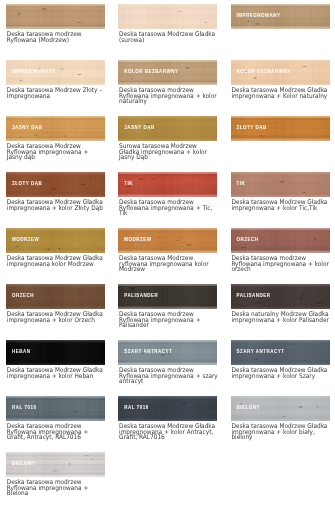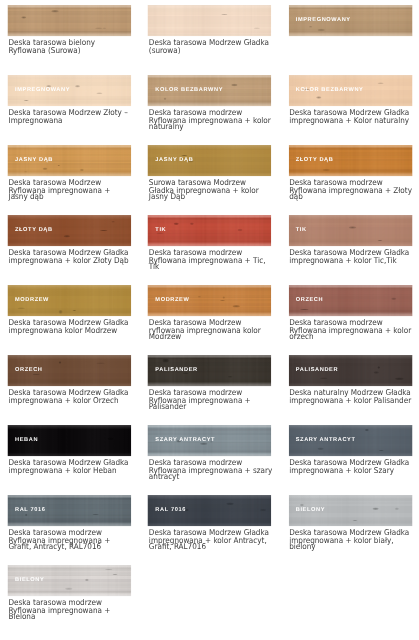--- a/index.html
+++ b/index.html
@@ -40,21 +40,21 @@
 
 <div class="grid" id="grid">
     <div class="cell">
       <div class="swatch">
         <div class="tex" style="background: linear-gradient(to right, rgba(255, 255, 255, 0.004) 0px, rgba(255, 255, 255, 0.004) 0.77px, rgba(0, 0, 0, 0.008) 0.77px, rgba(0, 0, 0, 0.008) 2.54px, rgba(255, 255, 255, 0.008) 2.54px, rgba(255, 255, 255, 0.008) 4.97px, rgba(0, 0, 0, 0.01) 4.97px, rgba(0, 0, 0, 0.01) 7.19px, rgba(255, 255, 255, 0.004) 7.19px, rgba(255, 255, 255, 0.004) 8.85px, rgba(255, 255, 255, 0.004) 8.85px, rgba(255, 255, 255, 0.004) 9.72px, rgba(0, 0, 0, 0.008) 9.72px, rgba(0, 0, 0, 0.008) 10.81px, rgba(0, 0, 0, 0.016) 10.81px, rgba(0, 0, 0, 0.016) 12.37px, rgba(0, 0, 0, 0.008) 12.37px, rgba(0, 0, 0, 0.008) 14.81px, rgba(255, 255, 255, 0.004) 14.81px, rgba(255, 255, 255, 0.004) 16.05px, rgba(0, 0, 0, 0.004) 16.05px, rgba(0, 0, 0, 0.004) 17.92px, rgba(255, 255, 255, 0.004) 17.92px, rgba(255, 255, 255, 0.004) 19.54px, rgba(255, 255, 255, 0.01) 19.54px, rgba(255, 255, 255, 0.01) 21.78px, rgba(0, 0, 0, 0.004) 21.78px, rgba(0, 0, 0, 0.004) 23.96px, rgba(255, 255, 255, 0.008) 23.96px, rgba(255, 255, 255, 0.008) 25.03px, rgba(255, 255, 255, 0.004) 25.03px, rgba(255, 255, 255, 0.004) 25.87px, rgba(255, 255, 255, 0.01) 25.87px, rgba(255, 255, 255, 0.01) 27.42px, rgba(0, 0, 0, 0.01) 27.42px, rgba(0, 0, 0, 0.01) 28.77px, rgba(255, 255, 255, 0.004) 28.77px, rgba(255, 255, 255, 0.004) 30.34px, rgba(0, 0, 0, 0.004) 30.34px, rgba(0, 0, 0, 0.004) 32.71px, rgba(0, 0, 0, 0.004) 32.71px, rgba(0, 0, 0, 0.004) 34.5px, rgba(255, 255, 255, 0.008) 34.5px, rgba(255, 255, 255, 0.008) 36.04px, rgba(255, 255, 255, 0.008) 36.04px, rgba(255, 255, 255, 0.008) 38.42px, rgba(0, 0, 0, 0.01) 38.42px, rgba(0, 0, 0, 0.01) 40.13px, rgba(0, 0, 0, 0.01) 40.13px, rgba(0, 0, 0, 0.01) 41.37px, rgba(255, 255, 255, 0.01) 41.37px, rgba(255, 255, 255, 0.01) 42.57px, rgba(255, 255, 255, 0.01) 42.57px, rgba(255, 255, 255, 0.01) 44.92px, rgba(0, 0, 0, 0.01) 44.92px, rgba(0, 0, 0, 0.01) 45.66px, rgba(255, 255, 255, 0.016) 45.66px, rgba(255, 255, 255, 0.016) 46.64px, rgba(0, 0, 0, 0) 46.64px, rgba(0, 0, 0, 0) 47.8px, rgba(0, 0, 0, 0.008) 47.8px, rgba(0, 0, 0, 0.008) 48.66px, rgba(255, 255, 255, 0.01) 48.66px, rgba(255, 255, 255, 0.01) 50.4px, rgba(0, 0, 0, 0) 50.4px, rgba(0, 0, 0, 0) 51.25px, rgba(255, 255, 255, 0.004) 51.25px, rgba(255, 255, 255, 0.004) 53.75px, rgba(0, 0, 0, 0.004) 53.75px, rgba(0, 0, 0, 0.004) 55.95px, rgba(0, 0, 0, 0.01) 55.95px, rgba(0, 0, 0, 0.01) 57.06px, rgba(0, 0, 0, 0.008) 57.06px, rgba(0, 0, 0, 0.008) 58.47px, rgba(255, 255, 255, 0.01) 58.47px, rgba(255, 255, 255, 0.01) 59.31px, rgba(255, 255, 255, 0.01) 59.31px, rgba(255, 255, 255, 0.01) 61.6px, rgba(0, 0, 0, 0.008) 61.6px, rgba(0, 0, 0, 0.008) 64.01px, rgba(255, 255, 255, 0.008) 64.01px, rgba(255, 255, 255, 0.008) 65.21px, rgba(255, 255, 255, 0.008) 65.21px, rgba(255, 255, 255, 0.008) 67.22px, rgba(255, 255, 255, 0.004) 67.22px, rgba(255, 255, 255, 0.004) 69.25px, rgba(0, 0, 0, 0) 69.25px, rgba(0, 0, 0, 0) 71.53px, rgba(0, 0, 0, 0.008) 71.53px, rgba(0, 0, 0, 0.008) 72.99px, rgba(255, 255, 255, 0.004) 72.99px, rgba(255, 255, 255, 0.004) 73.66px, rgba(0, 0, 0, 0.01) 73.66px, rgba(0, 0, 0, 0.01) 76px, rgba(0, 0, 0, 0.004) 76px, rgba(0, 0, 0, 0.004) 76.71px, rgba(255, 255, 255, 0) 76.71px, rgba(255, 255, 255, 0) 77.43px, rgba(0, 0, 0, 0.004) 77.43px, rgba(0, 0, 0, 0.004) 79.31px, rgba(0, 0, 0, 0.008) 79.31px, rgba(0, 0, 0, 0.008) 80.14px, rgba(255, 255, 255, 0.004) 80.14px, rgba(255, 255, 255, 0.004) 81.53px, rgba(255, 255, 255, 0.008) 81.53px, rgba(255, 255, 255, 0.008) 83.04px, rgba(255, 255, 255, 0.004) 83.04px, rgba(255, 255, 255, 0.004) 84.97px, rgba(0, 0, 0, 0.016) 84.97px, rgba(0, 0, 0, 0.016) 85.58px, rgba(255, 255, 255, 0.01) 85.58px, rgba(255, 255, 255, 0.01) 87.71px, rgba(255, 255, 255, 0.004) 87.71px, rgba(255, 255, 255, 0.004) 89.96px, rgba(0, 0, 0, 0.01) 89.96px, rgba(0, 0, 0, 0.01) 92.17px, rgba(0, 0, 0, 0.008) 92.17px, rgba(0, 0, 0, 0.008) 94.23px, rgba(0, 0, 0, 0.01) 94.23px, rgba(0, 0, 0, 0.01) 95.61px, rgba(255, 255, 255, 0.016) 95.61px, rgba(255, 255, 255, 0.016) 97.92px, rgba(255, 255, 255, 0.01) 97.92px, rgba(255, 255, 255, 0.01) 99.32px), linear-gradient(to right, rgba(0, 0, 0, 0.027) 0%, rgba(255, 255, 255, 0.03) 20%, rgba(0, 0, 0, 0.024) 46%, rgba(255, 255, 255, 0.03) 70%, rgba(0, 0, 0, 0.02) 100%), linear-gradient(rgba(255, 255, 255, 0.34) 0px, rgba(255, 255, 255, 0.3) 1.3px, rgba(0, 0, 0, 0.06) 2.6px, rgba(0, 0, 0, 0.02) 4.2px, rgba(0, 0, 0, 0) 9px, rgba(0, 0, 0, 0.03) 19px, rgba(0, 0, 0, 0.09) 21.6px, rgba(255, 255, 255, 0.2) 23.2px, rgba(255, 255, 255, 0.34) 24.6px, rgba(255, 255, 255, 0.22) 25.9px), linear-gradient(rgb(192, 154, 114) 0px, rgb(192, 154, 114) 2.01px, rgb(192, 154, 114) 2.01px, rgb(192, 154, 114) 2.83px, rgb(198, 159, 117) 2.83px, rgb(198, 159, 117) 5.17px, rgb(189, 152, 112) 5.17px, rgb(189, 152, 112) 6.39px, rgb(186, 150, 111) 6.39px, rgb(186, 150, 111) 8.08px, rgb(191, 153, 113) 8.08px, rgb(191, 153, 113) 9.66px, rgb(189, 152, 112) 9.66px, rgb(189, 152, 112) 12.1px, rgb(188, 151, 112) 12.1px, rgb(188, 151, 112) 14.32px, rgb(195, 157, 116) 14.32px, rgb(195, 157, 116) 15.7px, rgb(195, 157, 116) 15.7px, rgb(195, 157, 116) 17.61px, rgb(196, 157, 116) 17.61px, rgb(196, 157, 116) 18.55px, rgb(194, 156, 115) 18.55px, rgb(194, 156, 115) 20.06px, rgb(197, 158, 117) 20.06px, rgb(197, 158, 117) 21.04px, rgb(188, 151, 112) 21.04px, rgb(188, 151, 112) 23.11px, rgb(190, 153, 113) 23.11px, rgb(190, 153, 113) 24.83px, rgb(192, 154, 114) 24.83px, rgb(192, 154, 114) 26.07px);"></div>
         <div style="position: absolute; pointer-events: none; border-radius: 50%; left: 34.7px; top: 4.7px; width: 6.3px; height: 2.3px; background: radial-gradient(rgb(119, 95, 71) 0%, rgb(154, 123, 91) 55%, rgba(0, 0, 0, 0) 100%); opacity: 0.82;"></div>
         <div style="position: absolute; pointer-events: none; border-radius: 50%; left: 70px; top: 18.3px; width: 5.5px; height: 1.4px; background: radial-gradient(rgb(119, 95, 71) 0%, rgb(154, 123, 91) 55%, rgba(0, 0, 0, 0) 100%); opacity: 0.6;"></div>
         <div style="position: absolute; pointer-events: none; border-radius: 50%; left: 10.6px; top: 9.6px; width: 4.2px; height: 1.9px; background: radial-gradient(rgb(119, 95, 71) 0%, rgb(154, 123, 91) 55%, rgba(0, 0, 0, 0) 100%); opacity: 0.82;"></div>
         <div style="position: absolute; pointer-events: none; border-radius: 50%; left: 75.7px; top: 18.1px; width: 3.4px; height: 1.1px; background: radial-gradient(rgb(119, 95, 71) 0%, rgb(154, 123, 91) 55%, rgba(0, 0, 0, 0) 100%); opacity: 0.49;"></div>
       </div>
-      <div class="cap">Deska tarasowa bielony Ryflowana (Surowa)</div>
+      <div class="cap">Deska tarasowa modrzew Ryflowana (Modrzew)</div>
     </div>
     <div class="cell">
       <div class="swatch">
         <div class="tex" style="background: linear-gradient(to right, rgba(255, 255, 255, 0.008) 0px, rgba(255, 255, 255, 0.008) 1.09px, rgba(0, 0, 0, 0) 1.09px, rgba(0, 0, 0, 0) 2.29px, rgba(255, 255, 255, 0.008) 2.29px, rgba(255, 255, 255, 0.008) 3.77px, rgba(255, 255, 255, 0.008) 3.77px, rgba(255, 255, 255, 0.008) 4.78px, rgba(0, 0, 0, 0.008) 4.78px, rgba(0, 0, 0, 0.008) 7.14px, rgba(255, 255, 255, 0) 7.14px, rgba(255, 255, 255, 0) 8.69px, rgba(255, 255, 255, 0.004) 8.69px, rgba(255, 255, 255, 0.004) 10.75px, rgba(255, 255, 255, 0.004) 10.75px, rgba(255, 255, 255, 0.004) 13px, rgba(0, 0, 0, 0.008) 13px, rgba(0, 0, 0, 0.008) 14.47px, rgba(255, 255, 255, 0.008) 14.47px, rgba(255, 255, 255, 0.008) 16.59px, rgba(255, 255, 255, 0) 16.59px, rgba(255, 255, 255, 0) 17.85px, rgba(0, 0, 0, 0.004) 17.85px, rgba(0, 0, 0, 0.004) 20.19px, rgba(255, 255, 255, 0) 20.19px, rgba(255, 255, 255, 0) 20.69px, rgba(0, 0, 0, 0) 20.69px, rgba(0, 0, 0, 0) 21.75px, rgba(0, 0, 0, 0.008) 21.75px, rgba(0, 0, 0, 0.008) 23.29px, rgba(255, 255, 255, 0) 23.29px, rgba(255, 255, 255, 0) 25.27px, rgba(255, 255, 255, 0.008) 25.27px, rgba(255, 255, 255, 0.008) 27.27px, rgba(255, 255, 255, 0.004) 27.27px, rgba(255, 255, 255, 0.004) 28.85px, rgba(0, 0, 0, 0.008) 28.85px, rgba(0, 0, 0, 0.008) 30.76px, rgba(0, 0, 0, 0.008) 30.76px, rgba(0, 0, 0, 0.008) 31.66px, rgba(0, 0, 0, 0.004) 31.66px, rgba(0, 0, 0, 0.004) 33.14px, rgba(255, 255, 255, 0) 33.14px, rgba(255, 255, 255, 0) 35.11px, rgba(0, 0, 0, 0.004) 35.11px, rgba(0, 0, 0, 0.004) 37.47px, rgba(255, 255, 255, 0.008) 37.47px, rgba(255, 255, 255, 0.008) 38.64px, rgba(255, 255, 255, 0) 38.64px, rgba(255, 255, 255, 0) 39.58px, rgba(255, 255, 255, 0) 39.58px, rgba(255, 255, 255, 0) 40.55px, rgba(0, 0, 0, 0.004) 40.55px, rgba(0, 0, 0, 0.004) 41.33px, rgba(255, 255, 255, 0.008) 41.33px, rgba(255, 255, 255, 0.008) 42.85px, rgba(255, 255, 255, 0.004) 42.85px, rgba(255, 255, 255, 0.004) 43.5px, rgba(0, 0, 0, 0.008) 43.5px, rgba(0, 0, 0, 0.008) 45.29px, rgba(255, 255, 255, 0) 45.29px, rgba(255, 255, 255, 0) 46.88px, rgba(0, 0, 0, 0.004) 46.88px, rgba(0, 0, 0, 0.004) 49.21px, rgba(0, 0, 0, 0.008) 49.21px, rgba(0, 0, 0, 0.008) 50.29px, rgba(0, 0, 0, 0.004) 50.29px, rgba(0, 0, 0, 0.004) 51.48px, rgba(255, 255, 255, 0.004) 51.48px, rgba(255, 255, 255, 0.004) 52.82px, rgba(255, 255, 255, 0) 52.82px, rgba(255, 255, 255, 0) 53.6px, rgba(255, 255, 255, 0.004) 53.6px, rgba(255, 255, 255, 0.004) 55.9px, rgba(255, 255, 255, 0.004) 55.9px, rgba(255, 255, 255, 0.004) 57.63px, rgba(255, 255, 255, 0) 57.63px, rgba(255, 255, 255, 0) 58.27px, rgba(0, 0, 0, 0.008) 58.27px, rgba(0, 0, 0, 0.008) 58.89px, rgba(255, 255, 255, 0.004) 58.89px, rgba(255, 255, 255, 0.004) 60.21px, rgba(255, 255, 255, 0.004) 60.21px, rgba(255, 255, 255, 0.004) 61.45px, rgba(255, 255, 255, 0.008) 61.45px, rgba(255, 255, 255, 0.008) 63.66px, rgba(0, 0, 0, 0.004) 63.66px, rgba(0, 0, 0, 0.004) 64.97px, rgba(0, 0, 0, 0.004) 64.97px, rgba(0, 0, 0, 0.004) 67.24px, rgba(255, 255, 255, 0.008) 67.24px, rgba(255, 255, 255, 0.008) 69.34px, rgba(255, 255, 255, 0.004) 69.34px, rgba(255, 255, 255, 0.004) 70.45px, rgba(0, 0, 0, 0.004) 70.45px, rgba(0, 0, 0, 0.004) 70.96px, rgba(0, 0, 0, 0.004) 70.96px, rgba(0, 0, 0, 0.004) 72.2px, rgba(0, 0, 0, 0.008) 72.2px, rgba(0, 0, 0, 0.008) 73.12px, rgba(255, 255, 255, 0.008) 73.12px, rgba(255, 255, 255, 0.008) 75.53px, rgba(255, 255, 255, 0.004) 75.53px, rgba(255, 255, 255, 0.004) 76.89px, rgba(0, 0, 0, 0.004) 76.89px, rgba(0, 0, 0, 0.004) 79.27px, rgba(255, 255, 255, 0.004) 79.27px, rgba(255, 255, 255, 0.004) 79.95px, rgba(255, 255, 255, 0.004) 79.95px, rgba(255, 255, 255, 0.004) 82.05px, rgba(0, 0, 0, 0.008) 82.05px, rgba(0, 0, 0, 0.008) 83.45px, rgba(255, 255, 255, 0.008) 83.45px, rgba(255, 255, 255, 0.008) 84.55px, rgba(255, 255, 255, 0.008) 84.55px, rgba(255, 255, 255, 0.008) 85.19px, rgba(0, 0, 0, 0.008) 85.19px, rgba(0, 0, 0, 0.008) 86.24px, rgba(0, 0, 0, 0) 86.24px, rgba(0, 0, 0, 0) 87.77px, rgba(0, 0, 0, 0.004) 87.77px, rgba(0, 0, 0, 0.004) 90.24px, rgba(255, 255, 255, 0.004) 90.24px, rgba(255, 255, 255, 0.004) 90.83px, rgba(255, 255, 255, 0.004) 90.83px, rgba(255, 255, 255, 0.004) 92.05px, rgba(255, 255, 255, 0.008) 92.05px, rgba(255, 255, 255, 0.008) 92.97px, rgba(255, 255, 255, 0.004) 92.97px, rgba(255, 255, 255, 0.004) 94.33px, rgba(255, 255, 255, 0.004) 94.33px, rgba(255, 255, 255, 0.004) 96.29px, rgba(255, 255, 255, 0.004) 96.29px, rgba(255, 255, 255, 0.004) 97px, rgba(0, 0, 0, 0.008) 97px, rgba(0, 0, 0, 0.008) 98.38px, rgba(0, 0, 0, 0.004) 98.38px, rgba(0, 0, 0, 0.004) 99.89px), linear-gradient(to right, rgba(0, 0, 0, 0.027) 0%, rgba(255, 255, 255, 0.03) 20%, rgba(0, 0, 0, 0.024) 46%, rgba(255, 255, 255, 0.03) 70%, rgba(0, 0, 0, 0.02) 100%), linear-gradient(rgba(255, 255, 255, 0.22) 0px, rgba(255, 255, 255, 0.1) 1.4px, rgba(255, 255, 255, 0) 3.4px, rgba(0, 0, 0, 0) 18px, rgba(0, 0, 0, 0.04) 22px, rgba(255, 255, 255, 0.08) 24.2px, rgba(255, 255, 255, 0.16) 25.9px), linear-gradient(rgb(241, 217, 195) 0px, rgb(241, 217, 195) 1.11px, rgb(245, 220, 198) 1.11px, rgb(245, 220, 198) 2.53px, rgb(242, 218, 196) 2.53px, rgb(242, 218, 196) 5.55px, rgb(244, 219, 197) 5.55px, rgb(244, 219, 197) 7.99px, rgb(248, 222, 200) 7.99px, rgb(248, 222, 200) 9.17px, rgb(242, 217, 196) 9.17px, rgb(242, 217, 196) 12.11px, rgb(243, 218, 196) 12.11px, rgb(243, 218, 196) 13.31px, rgb(242, 218, 196) 13.31px, rgb(242, 218, 196) 15.53px, rgb(244, 219, 197) 15.53px, rgb(244, 219, 197) 17.51px, rgb(248, 223, 201) 17.51px, rgb(248, 223, 201) 20.54px, rgb(249, 223, 201) 20.54px, rgb(249, 223, 201) 22.98px, rgb(241, 217, 195) 22.98px, rgb(241, 217, 195) 24.97px, rgb(243, 218, 196) 24.97px, rgb(243, 218, 196) 27.92px);"></div>
         <div style="position: absolute; pointer-events: none; border-radius: 50%; left: 85.1px; top: 18.4px; width: 4.4px; height: 1.3px; background: radial-gradient(rgb(152, 136, 123) 0%, rgb(196, 176, 158) 55%, rgba(0, 0, 0, 0) 100%); opacity: 0.53;"></div>
         <div style="position: absolute; pointer-events: none; border-radius: 50%; left: 58.8px; top: 7.3px; width: 4.6px; height: 0.9px; background: radial-gradient(rgb(152, 136, 123) 0%, rgb(196, 176, 158) 55%, rgba(0, 0, 0, 0) 100%); opacity: 0.6;"></div>
       </div>
       <div class="cap">Deska tarasowa Modrzew Gładka (surowa)</div>
     </div>
     <div class="cell">
@@ -116,21 +116,20 @@
       </div>
       <div class="cap">Surowa tarasowa Modrzew Gładka impregnowana + kolor Jasny Dąb</div>
     </div>
     <div class="cell">
       <div class="swatch">
         <div class="tex" style="background: linear-gradient(to right, rgba(0, 0, 0, 0.008) 0px, rgba(0, 0, 0, 0.008) 0.69px, rgba(0, 0, 0, 0.004) 0.69px, rgba(0, 0, 0, 0.004) 1.75px, rgba(0, 0, 0, 0.004) 1.75px, rgba(0, 0, 0, 0.004) 2.31px, rgba(255, 255, 255, 0.008) 2.31px, rgba(255, 255, 255, 0.008) 3.51px, rgba(0, 0, 0, 0.01) 3.51px, rgba(0, 0, 0, 0.01) 5.94px, rgba(255, 255, 255, 0.016) 5.94px, rgba(255, 255, 255, 0.016) 7.23px, rgba(255, 255, 255, 0.004) 7.23px, rgba(255, 255, 255, 0.004) 8.87px, rgba(0, 0, 0, 0.01) 8.87px, rgba(0, 0, 0, 0.01) 9.53px, rgba(0, 0, 0, 0.01) 9.53px, rgba(0, 0, 0, 0.01) 11.71px, rgba(255, 255, 255, 0.004) 11.71px, rgba(255, 255, 255, 0.004) 12.86px, rgba(255, 255, 255, 0.008) 12.86px, rgba(255, 255, 255, 0.008) 14.6px, rgba(255, 255, 255, 0) 14.6px, rgba(255, 255, 255, 0) 16.92px, rgba(255, 255, 255, 0.004) 16.92px, rgba(255, 255, 255, 0.004) 19.32px, rgba(0, 0, 0, 0) 19.32px, rgba(0, 0, 0, 0) 20.88px, rgba(0, 0, 0, 0.01) 20.88px, rgba(0, 0, 0, 0.01) 21.69px, rgba(255, 255, 255, 0) 21.69px, rgba(255, 255, 255, 0) 22.8px, rgba(255, 255, 255, 0.016) 22.8px, rgba(255, 255, 255, 0.016) 24.61px, rgba(255, 255, 255, 0.004) 24.61px, rgba(255, 255, 255, 0.004) 25.67px, rgba(255, 255, 255, 0.004) 25.67px, rgba(255, 255, 255, 0.004) 26.36px, rgba(0, 0, 0, 0.004) 26.36px, rgba(0, 0, 0, 0.004) 27.92px, rgba(255, 255, 255, 0.004) 27.92px, rgba(255, 255, 255, 0.004) 28.63px, rgba(0, 0, 0, 0.008) 28.63px, rgba(0, 0, 0, 0.008) 30.11px, rgba(0, 0, 0, 0.008) 30.11px, rgba(0, 0, 0, 0.008) 32.28px, rgba(0, 0, 0, 0.004) 32.28px, rgba(0, 0, 0, 0.004) 33.79px, rgba(255, 255, 255, 0) 33.79px, rgba(255, 255, 255, 0) 35.94px, rgba(255, 255, 255, 0) 35.94px, rgba(255, 255, 255, 0) 37.05px, rgba(255, 255, 255, 0.004) 37.05px, rgba(255, 255, 255, 0.004) 37.79px, rgba(255, 255, 255, 0.016) 37.79px, rgba(255, 255, 255, 0.016) 38.62px, rgba(255, 255, 255, 0.016) 38.62px, rgba(255, 255, 255, 0.016) 39.62px, rgba(0, 0, 0, 0.008) 39.62px, rgba(0, 0, 0, 0.008) 40.69px, rgba(255, 255, 255, 0.008) 40.69px, rgba(255, 255, 255, 0.008) 41.66px, rgba(0, 0, 0, 0.008) 41.66px, rgba(0, 0, 0, 0.008) 43.26px, rgba(255, 255, 255, 0.004) 43.26px, rgba(255, 255, 255, 0.004) 44.63px, rgba(255, 255, 255, 0.008) 44.63px, rgba(255, 255, 255, 0.008) 46.99px, rgba(255, 255, 255, 0.016) 46.99px, rgba(255, 255, 255, 0.016) 48.92px, rgba(0, 0, 0, 0.008) 48.92px, rgba(0, 0, 0, 0.008) 49.59px, rgba(255, 255, 255, 0.004) 49.59px, rgba(255, 255, 255, 0.004) 50.74px, rgba(0, 0, 0, 0.01) 50.74px, rgba(0, 0, 0, 0.01) 51.78px, rgba(0, 0, 0, 0.016) 51.78px, rgba(0, 0, 0, 0.016) 53.63px, rgba(0, 0, 0, 0.008) 53.63px, rgba(0, 0, 0, 0.008) 55.51px, rgba(255, 255, 255, 0.01) 55.51px, rgba(255, 255, 255, 0.01) 57.91px, rgba(0, 0, 0, 0.004) 57.91px, rgba(0, 0, 0, 0.004) 59.87px, rgba(0, 0, 0, 0.016) 59.87px, rgba(0, 0, 0, 0.016) 61.99px, rgba(0, 0, 0, 0.01) 61.99px, rgba(0, 0, 0, 0.01) 64.31px, rgba(0, 0, 0, 0.004) 64.31px, rgba(0, 0, 0, 0.004) 66.02px, rgba(255, 255, 255, 0.004) 66.02px, rgba(255, 255, 255, 0.004) 68.25px, rgba(255, 255, 255, 0.008) 68.25px, rgba(255, 255, 255, 0.008) 69.35px, rgba(255, 255, 255, 0.004) 69.35px, rgba(255, 255, 255, 0.004) 70.05px, rgba(0, 0, 0, 0.01) 70.05px, rgba(0, 0, 0, 0.01) 72.07px, rgba(255, 255, 255, 0.008) 72.07px, rgba(255, 255, 255, 0.008) 73.49px, rgba(255, 255, 255, 0.004) 73.49px, rgba(255, 255, 255, 0.004) 75.81px, rgba(0, 0, 0, 0.004) 75.81px, rgba(0, 0, 0, 0.004) 77.92px, rgba(255, 255, 255, 0.004) 77.92px, rgba(255, 255, 255, 0.004) 79.88px, rgba(0, 0, 0, 0) 79.88px, rgba(0, 0, 0, 0) 81.7px, rgba(255, 255, 255, 0.004) 81.7px, rgba(255, 255, 255, 0.004) 82.65px, rgba(0, 0, 0, 0) 82.65px, rgba(0, 0, 0, 0) 84.8px, rgba(255, 255, 255, 0.01) 84.8px, rgba(255, 255, 255, 0.01) 87.14px, rgba(0, 0, 0, 0.004) 87.14px, rgba(0, 0, 0, 0.004) 87.75px, rgba(255, 255, 255, 0.008) 87.75px, rgba(255, 255, 255, 0.008) 89.72px, rgba(0, 0, 0, 0.008) 89.72px, rgba(0, 0, 0, 0.008) 91.17px, rgba(255, 255, 255, 0.01) 91.17px, rgba(255, 255, 255, 0.01) 91.69px, rgba(0, 0, 0, 0.008) 91.69px, rgba(0, 0, 0, 0.008) 94.19px, rgba(0, 0, 0, 0.016) 94.19px, rgba(0, 0, 0, 0.016) 96.64px, rgba(0, 0, 0, 0.004) 96.64px, rgba(0, 0, 0, 0.004) 99.07px), linear-gradient(to right, rgba(0, 0, 0, 0.027) 0%, rgba(255, 255, 255, 0.03) 20%, rgba(0, 0, 0, 0.024) 46%, rgba(255, 255, 255, 0.03) 70%, rgba(0, 0, 0, 0.02) 100%), linear-gradient(rgba(255, 255, 255, 0.34) 0px, rgba(255, 255, 255, 0.3) 1.3px, rgba(0, 0, 0, 0.06) 2.6px, rgba(0, 0, 0, 0.02) 4.2px, rgba(0, 0, 0, 0) 9px, rgba(0, 0, 0, 0.03) 19px, rgba(0, 0, 0, 0.09) 21.6px, rgba(255, 255, 255, 0.2) 23.2px, rgba(255, 255, 255, 0.34) 24.6px, rgba(255, 255, 255, 0.22) 25.9px), linear-gradient(rgb(206, 129, 51) 0px, rgb(206, 129, 51) 0.74px, rgb(203, 127, 50) 0.74px, rgb(203, 127, 50) 1.95px, rgb(197, 123, 49) 1.95px, rgb(197, 123, 49) 4.2px, rgb(206, 129, 51) 4.2px, rgb(206, 129, 51) 5.79px, rgb(200, 125, 49) 5.79px, rgb(200, 125, 49) 7.84px, rgb(198, 124, 49) 7.84px, rgb(198, 124, 49) 8.75px, rgb(201, 126, 49) 8.75px, rgb(201, 126, 49) 10.32px, rgb(205, 128, 51) 10.32px, rgb(205, 128, 51) 11.11px, rgb(198, 124, 49) 11.11px, rgb(198, 124, 49) 12.56px, rgb(204, 127, 50) 12.56px, rgb(204, 127, 50) 14.37px, rgb(204, 128, 50) 14.37px, rgb(204, 128, 50) 16.37px, rgb(207, 130, 51) 16.37px, rgb(207, 130, 51) 17.75px, rgb(206, 129, 51) 17.75px, rgb(206, 129, 51) 19.41px, rgb(199, 124, 49) 19.41px, rgb(199, 124, 49) 21.07px, rgb(204, 128, 50) 21.07px, rgb(204, 128, 50) 22.17px, rgb(205, 128, 51) 22.17px, rgb(205, 128, 51) 23.69px, rgb(205, 128, 51) 23.69px, rgb(205, 128, 51) 24.42px, rgb(206, 129, 51) 24.42px, rgb(206, 129, 51) 25.28px, rgb(209, 130, 51) 25.28px, rgb(209, 130, 51) 26.43px);"></div>
         <div style="position: absolute; pointer-events: none; border-radius: 50%; left: 8px; top: 10.9px; width: 3.2px; height: 2.1px; background: radial-gradient(rgb(126, 79, 31) 0%, rgb(162, 102, 40) 55%, rgba(0, 0, 0, 0) 100%); opacity: 0.6;"></div>
         <div style="position: absolute; pointer-events: none; border-radius: 50%; left: 27.3px; top: 19.9px; width: 6.2px; height: 2.1px; background: radial-gradient(rgb(126, 79, 31) 0%, rgb(162, 102, 40) 55%, rgba(0, 0, 0, 0) 100%); opacity: 0.51;"></div>
         <div class="badge">ZŁOTY DĄB</div>
       </div>
-      <div class="cap">Deska tarasowa modrzew Ryflowana impregnowana + Złoty dąb</div>
     </div>
     <div class="cell">
       <div class="swatch">
         <div class="tex" style="background: linear-gradient(to right, rgba(255, 255, 255, 0.008) 0px, rgba(255, 255, 255, 0.008) 0.64px, rgba(255, 255, 255, 0) 0.64px, rgba(255, 255, 255, 0) 2.86px, rgba(0, 0, 0, 0.004) 2.86px, rgba(0, 0, 0, 0.004) 4.81px, rgba(0, 0, 0, 0.004) 4.81px, rgba(0, 0, 0, 0.004) 6.27px, rgba(0, 0, 0, 0.004) 6.27px, rgba(0, 0, 0, 0.004) 8.74px, rgba(255, 255, 255, 0) 8.74px, rgba(255, 255, 255, 0) 10.62px, rgba(255, 255, 255, 0.004) 10.62px, rgba(255, 255, 255, 0.004) 11.92px, rgba(255, 255, 255, 0.008) 11.92px, rgba(255, 255, 255, 0.008) 12.64px, rgba(0, 0, 0, 0.008) 12.64px, rgba(0, 0, 0, 0.008) 14.37px, rgba(255, 255, 255, 0.004) 14.37px, rgba(255, 255, 255, 0.004) 15.96px, rgba(0, 0, 0, 0.004) 15.96px, rgba(0, 0, 0, 0.004) 17.7px, rgba(0, 0, 0, 0) 17.7px, rgba(0, 0, 0, 0) 19.67px, rgba(255, 255, 255, 0) 19.67px, rgba(255, 255, 255, 0) 21px, rgba(255, 255, 255, 0.004) 21px, rgba(255, 255, 255, 0.004) 22.73px, rgba(0, 0, 0, 0.004) 22.73px, rgba(0, 0, 0, 0.004) 24.69px, rgba(0, 0, 0, 0.004) 24.69px, rgba(0, 0, 0, 0.004) 26.87px, rgba(255, 255, 255, 0.004) 26.87px, rgba(255, 255, 255, 0.004) 28.22px, rgba(255, 255, 255, 0.004) 28.22px, rgba(255, 255, 255, 0.004) 28.8px, rgba(255, 255, 255, 0.004) 28.8px, rgba(255, 255, 255, 0.004) 29.76px, rgba(255, 255, 255, 0.004) 29.76px, rgba(255, 255, 255, 0.004) 30.29px, rgba(255, 255, 255, 0.008) 30.29px, rgba(255, 255, 255, 0.008) 31.94px, rgba(255, 255, 255, 0.004) 31.94px, rgba(255, 255, 255, 0.004) 34.33px, rgba(0, 0, 0, 0.004) 34.33px, rgba(0, 0, 0, 0.004) 36.52px, rgba(0, 0, 0, 0.004) 36.52px, rgba(0, 0, 0, 0.004) 38.46px, rgba(0, 0, 0, 0.008) 38.46px, rgba(0, 0, 0, 0.008) 39.39px, rgba(255, 255, 255, 0) 39.39px, rgba(255, 255, 255, 0) 40.9px, rgba(0, 0, 0, 0.004) 40.9px, rgba(0, 0, 0, 0.004) 41.78px, rgba(0, 0, 0, 0.008) 41.78px, rgba(0, 0, 0, 0.008) 43.53px, rgba(255, 255, 255, 0) 43.53px, rgba(255, 255, 255, 0) 44.86px, rgba(255, 255, 255, 0) 44.86px, rgba(255, 255, 255, 0) 46.84px, rgba(255, 255, 255, 0.004) 46.84px, rgba(255, 255, 255, 0.004) 47.72px, rgba(0, 0, 0, 0) 47.72px, rgba(0, 0, 0, 0) 48.73px, rgba(255, 255, 255, 0.004) 48.73px, rgba(255, 255, 255, 0.004) 49.51px, rgba(0, 0, 0, 0) 49.51px, rgba(0, 0, 0, 0) 51.55px, rgba(0, 0, 0, 0.004) 51.55px, rgba(0, 0, 0, 0.004) 52.36px, rgba(0, 0, 0, 0.004) 52.36px, rgba(0, 0, 0, 0.004) 54.8px, rgba(0, 0, 0, 0) 54.8px, rgba(0, 0, 0, 0) 56.02px, rgba(0, 0, 0, 0) 56.02px, rgba(0, 0, 0, 0) 57.74px, rgba(255, 255, 255, 0.004) 57.74px, rgba(255, 255, 255, 0.004) 59.12px, rgba(255, 255, 255, 0.008) 59.12px, rgba(255, 255, 255, 0.008) 61.08px, rgba(0, 0, 0, 0.004) 61.08px, rgba(0, 0, 0, 0.004) 62.78px, rgba(255, 255, 255, 0.004) 62.78px, rgba(255, 255, 255, 0.004) 64.48px, rgba(255, 255, 255, 0.008) 64.48px, rgba(255, 255, 255, 0.008) 66.39px, rgba(0, 0, 0, 0.008) 66.39px, rgba(0, 0, 0, 0.008) 68.62px, rgba(255, 255, 255, 0.004) 68.62px, rgba(255, 255, 255, 0.004) 70.1px, rgba(255, 255, 255, 0.008) 70.1px, rgba(255, 255, 255, 0.008) 71.88px, rgba(255, 255, 255, 0.008) 71.88px, rgba(255, 255, 255, 0.008) 73.46px, rgba(255, 255, 255, 0.004) 73.46px, rgba(255, 255, 255, 0.004) 75.4px, rgba(0, 0, 0, 0) 75.4px, rgba(0, 0, 0, 0) 77.02px, rgba(0, 0, 0, 0.004) 77.02px, rgba(0, 0, 0, 0.004) 78.65px, rgba(255, 255, 255, 0) 78.65px, rgba(255, 255, 255, 0) 79.96px, rgba(255, 255, 255, 0.004) 79.96px, rgba(255, 255, 255, 0.004) 81.99px, rgba(0, 0, 0, 0.008) 81.99px, rgba(0, 0, 0, 0.008) 82.85px, rgba(255, 255, 255, 0.008) 82.85px, rgba(255, 255, 255, 0.008) 84.37px, rgba(0, 0, 0, 0.004) 84.37px, rgba(0, 0, 0, 0.004) 85.58px, rgba(0, 0, 0, 0.004) 85.58px, rgba(0, 0, 0, 0.004) 87.44px, rgba(255, 255, 255, 0.004) 87.44px, rgba(255, 255, 255, 0.004) 88.12px, rgba(0, 0, 0, 0) 88.12px, rgba(0, 0, 0, 0) 89.22px, rgba(0, 0, 0, 0.008) 89.22px, rgba(0, 0, 0, 0.008) 90.06px, rgba(255, 255, 255, 0.008) 90.06px, rgba(255, 255, 255, 0.008) 91.53px, rgba(0, 0, 0, 0.004) 91.53px, rgba(0, 0, 0, 0.004) 93.21px, rgba(255, 255, 255, 0.008) 93.21px, rgba(255, 255, 255, 0.008) 95.64px, rgba(255, 255, 255, 0.004) 95.64px, rgba(255, 255, 255, 0.004) 96.36px, rgba(0, 0, 0, 0) 96.36px, rgba(0, 0, 0, 0) 98.52px, rgba(0, 0, 0, 0.004) 98.52px, rgba(0, 0, 0, 0.004) 100.48px), linear-gradient(to right, rgba(0, 0, 0, 0.027) 0%, rgba(255, 255, 255, 0.03) 20%, rgba(0, 0, 0, 0.024) 46%, rgba(255, 255, 255, 0.03) 70%, rgba(0, 0, 0, 0.02) 100%), linear-gradient(rgba(255, 255, 255, 0.22) 0px, rgba(255, 255, 255, 0.1) 1.4px, rgba(255, 255, 255, 0) 3.4px, rgba(0, 0, 0, 0) 18px, rgba(0, 0, 0, 0.04) 22px, rgba(255, 255, 255, 0.08) 24.2px, rgba(255, 255, 255, 0.16) 25.9px), linear-gradient(rgb(142, 77, 44) 0px, rgb(142, 77, 44) 2.24px, rgb(142, 78, 44) 2.24px, rgb(142, 78, 44) 3.99px, rgb(143, 78, 44) 3.99px, rgb(143, 78, 44) 7.28px, rgb(142, 78, 44) 7.28px, rgb(142, 78, 44) 8.72px, rgb(141, 77, 43) 8.72px, rgb(141, 77, 43) 10.46px, rgb(143, 78, 44) 10.46px, rgb(143, 78, 44) 11.85px, rgb(145, 79, 45) 11.85px, rgb(145, 79, 45) 15.36px, rgb(142, 77, 44) 15.36px, rgb(142, 77, 44) 16.88px, rgb(142, 78, 44) 16.88px, rgb(142, 78, 44) 17.82px, rgb(145, 79, 45) 17.82px, rgb(145, 79, 45) 19.06px, rgb(143, 78, 44) 19.06px, rgb(143, 78, 44) 21.29px, rgb(144, 78, 44) 21.29px, rgb(144, 78, 44) 23.95px, rgb(144, 79, 44) 23.95px, rgb(144, 79, 44) 25.27px, rgb(144, 79, 44) 25.27px, rgb(144, 79, 44) 28.81px);"></div>
         <div style="position: absolute; pointer-events: none; border-radius: 50%; left: 44.9px; top: 16.8px; width: 5.4px; height: 1.8px; background: radial-gradient(rgb(89, 48, 27) 0%, rgb(114, 62, 35) 55%, rgba(0, 0, 0, 0) 100%); opacity: 0.8;"></div>
         <div style="position: absolute; pointer-events: none; border-radius: 50%; left: 74.2px; top: 12.3px; width: 5.9px; height: 1.6px; background: radial-gradient(rgb(89, 48, 27) 0%, rgb(114, 62, 35) 55%, rgba(0, 0, 0, 0) 100%); opacity: 0.8;"></div>
         <div style="position: absolute; pointer-events: none; border-radius: 50%; left: 83px; top: 5.8px; width: 2.9px; height: 1.2px; background: radial-gradient(rgb(89, 48, 27) 0%, rgb(114, 62, 35) 55%, rgba(0, 0, 0, 0) 100%); opacity: 0.72;"></div>
         <div class="badge">ZŁOTY DĄB</div>
       </div>
       <div class="cap">Deska tarasowa Modrzew Gładka impregnowana + kolor Złoty Dąb</div>

